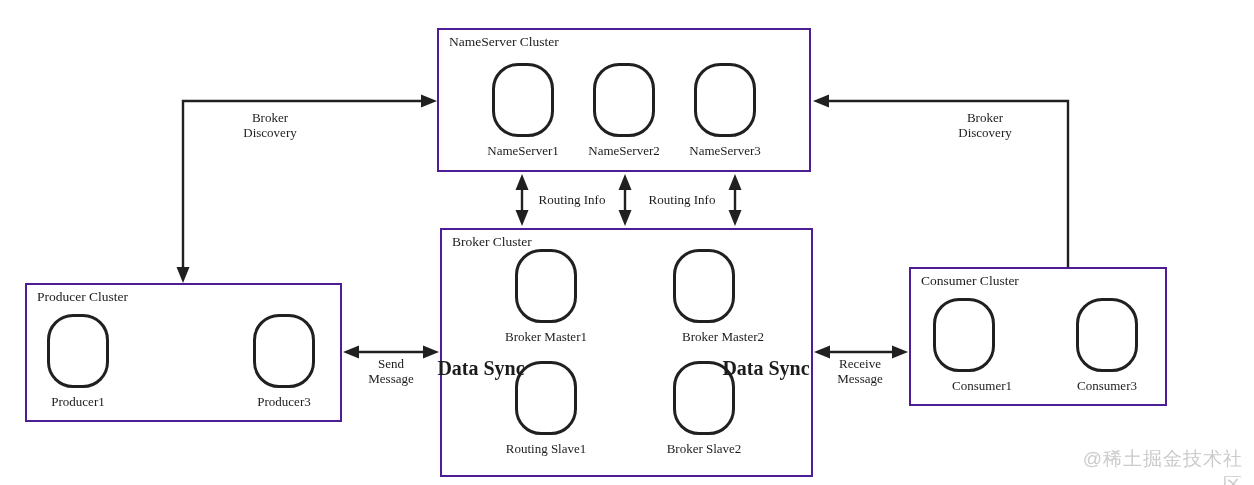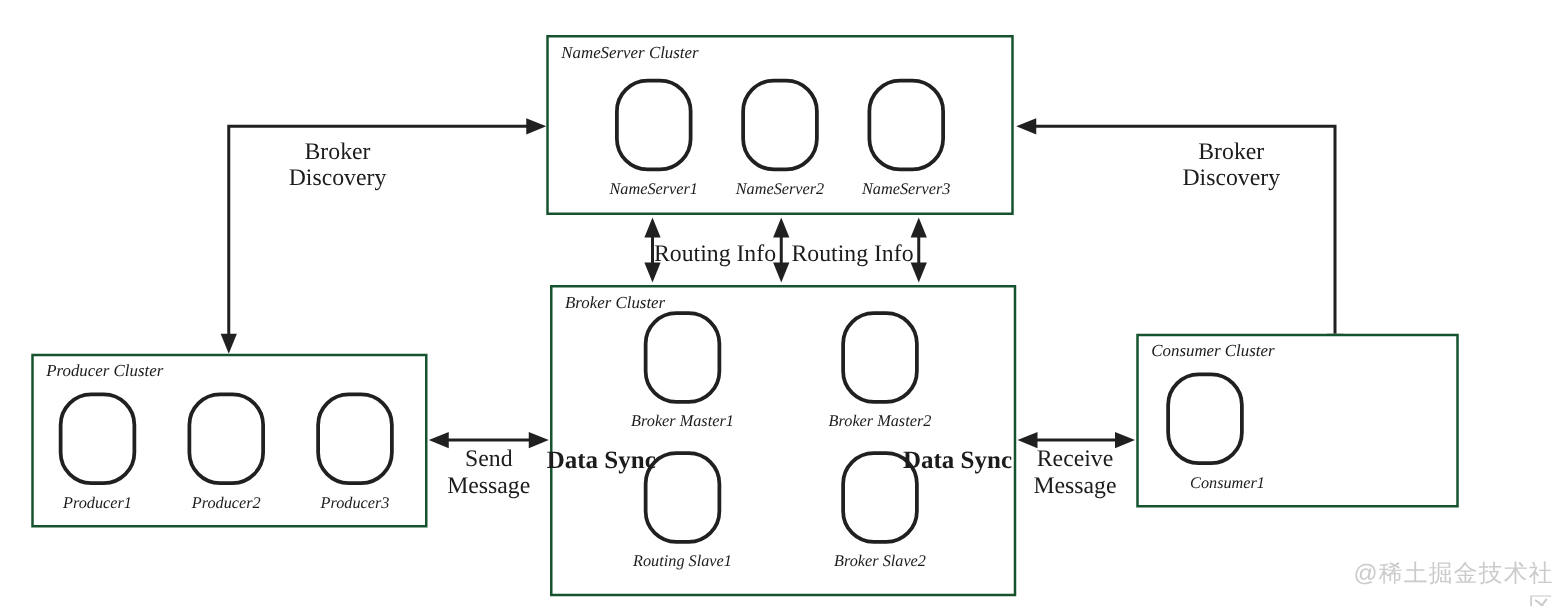--- a/index.html
+++ b/index.html
@@ -8,23 +8,22 @@
     position: relative;
     width: 1254px;
     height: 485px;
     background: #ffffff;
     font-family: "Liberation Serif", "DejaVu Serif", serif;
     color: #1c1c1c;
     overflow: hidden;
   }
   .cluster {
     position: absolute;
-    border: 2px solid #14532d;
+    border: 2px solid #4c1d95;
     background: #ffffff;
-    font-style: italic;
   }
   .cluster-title {
     position: absolute;
     top: 4px;
     left: 10px;
     font-size: 13.5px;
     white-space: nowrap;
   }
   .node-row {
     position: absolute;
@@ -42,21 +41,21 @@
     margin: 0 auto;
     background: #ffffff;
   }
   .node-label {
     font-size: 13px;
     margin-top: 6px;
     white-space: nowrap;
   }
   .edge-label {
     position: absolute;
-    font-size: 19px;
+    font-size: 13px;
     text-align: center;
     white-space: pre-line;
     line-height: 1.12;
   }
   .edge-label.bold { font-weight: bold; font-size: 20px; margin-top: 10px; }
   svg.connectors {
     position: absolute;
     left: 0; top: 0;
     width: 1254px; height: 485px;
     pointer-events: none;
@@ -152,21 +151,21 @@
       </div>
     </div>
   </div>
 
   <div class="cluster" style="left:440px; top:228px; width:373px; height:249px;">
     <div class="cluster-title">Broker Cluster</div>
     <div class="node" style="position:absolute; left:44px; top:19px; width:120px;">
       <div class="shape"></div>
       <div class="node-label">Broker Master1</div>
     </div>
-    <div class="node" style="position:absolute; left:202px; top:19px; width:120px;">
+    <div class="node" style="position:absolute; left:202px; top:19px; width:120px;text-align:right;">
       <div class="shape"></div>
       <div class="node-label">Broker Master2</div>
     </div>
     <div class="node" style="position:absolute; left:44px; top:131px; width:120px;">
       <div class="shape"></div>
       <div class="node-label">Routing Slave1</div>
     </div>
     <div class="node" style="position:absolute; left:202px; top:131px; width:120px;">
       <div class="shape"></div>
       <div class="node-label">Broker Slave2</div>
@@ -175,35 +174,35 @@
 
   <div class="cluster" style="left:25px; top:283px; width:317px; height:139px;">
     <div class="cluster-title">Producer Cluster</div>
     <div class="node-row" style="top:29px; padding:0 8px 0 3px;">
       <div class="node" style="width:96px;">
         <div class="shape"></div>
         <div class="node-label">Producer1</div>
       </div>
       <div class="node" style="width:96px;">
         <div class="shape"></div>
-        <div class="node-label">Producer2</div>
-      </div>
-      <div class="node" style="width:96px;">
-        <div class="shape"></div>
         <div class="node-label">Producer3</div>
       </div>
     </div>
   </div>
 
   <div class="cluster" style="left:909px; top:267px; width:258px; height:139px;">
     <div class="cluster-title">Consumer Cluster</div>
     <div class="node-row" style="top:29px; padding:0 10px 0 5px;">
       <div class="node" style="width:96px;text-align:right;">
         <div class="shape"></div>
         <div class="node-label">Consumer1</div>
+      </div>
+      <div class="node" style="width:96px;">
+        <div class="shape"></div>
+        <div class="node-label">Consumer3</div>
       </div>
     </div>
   </div>
 
   <div class="edge-label" style="left:215px; top:111px; width:110px;">Broker
 Discovery</div>
   <div class="edge-label" style="left:930px; top:111px; width:110px;">Broker
 Discovery</div>
   <div class="edge-label" style="left:512px; top:193px; width:120px;">Routing Info</div>
   <div class="edge-label" style="left:622px; top:193px; width:120px;">Routing Info</div>

